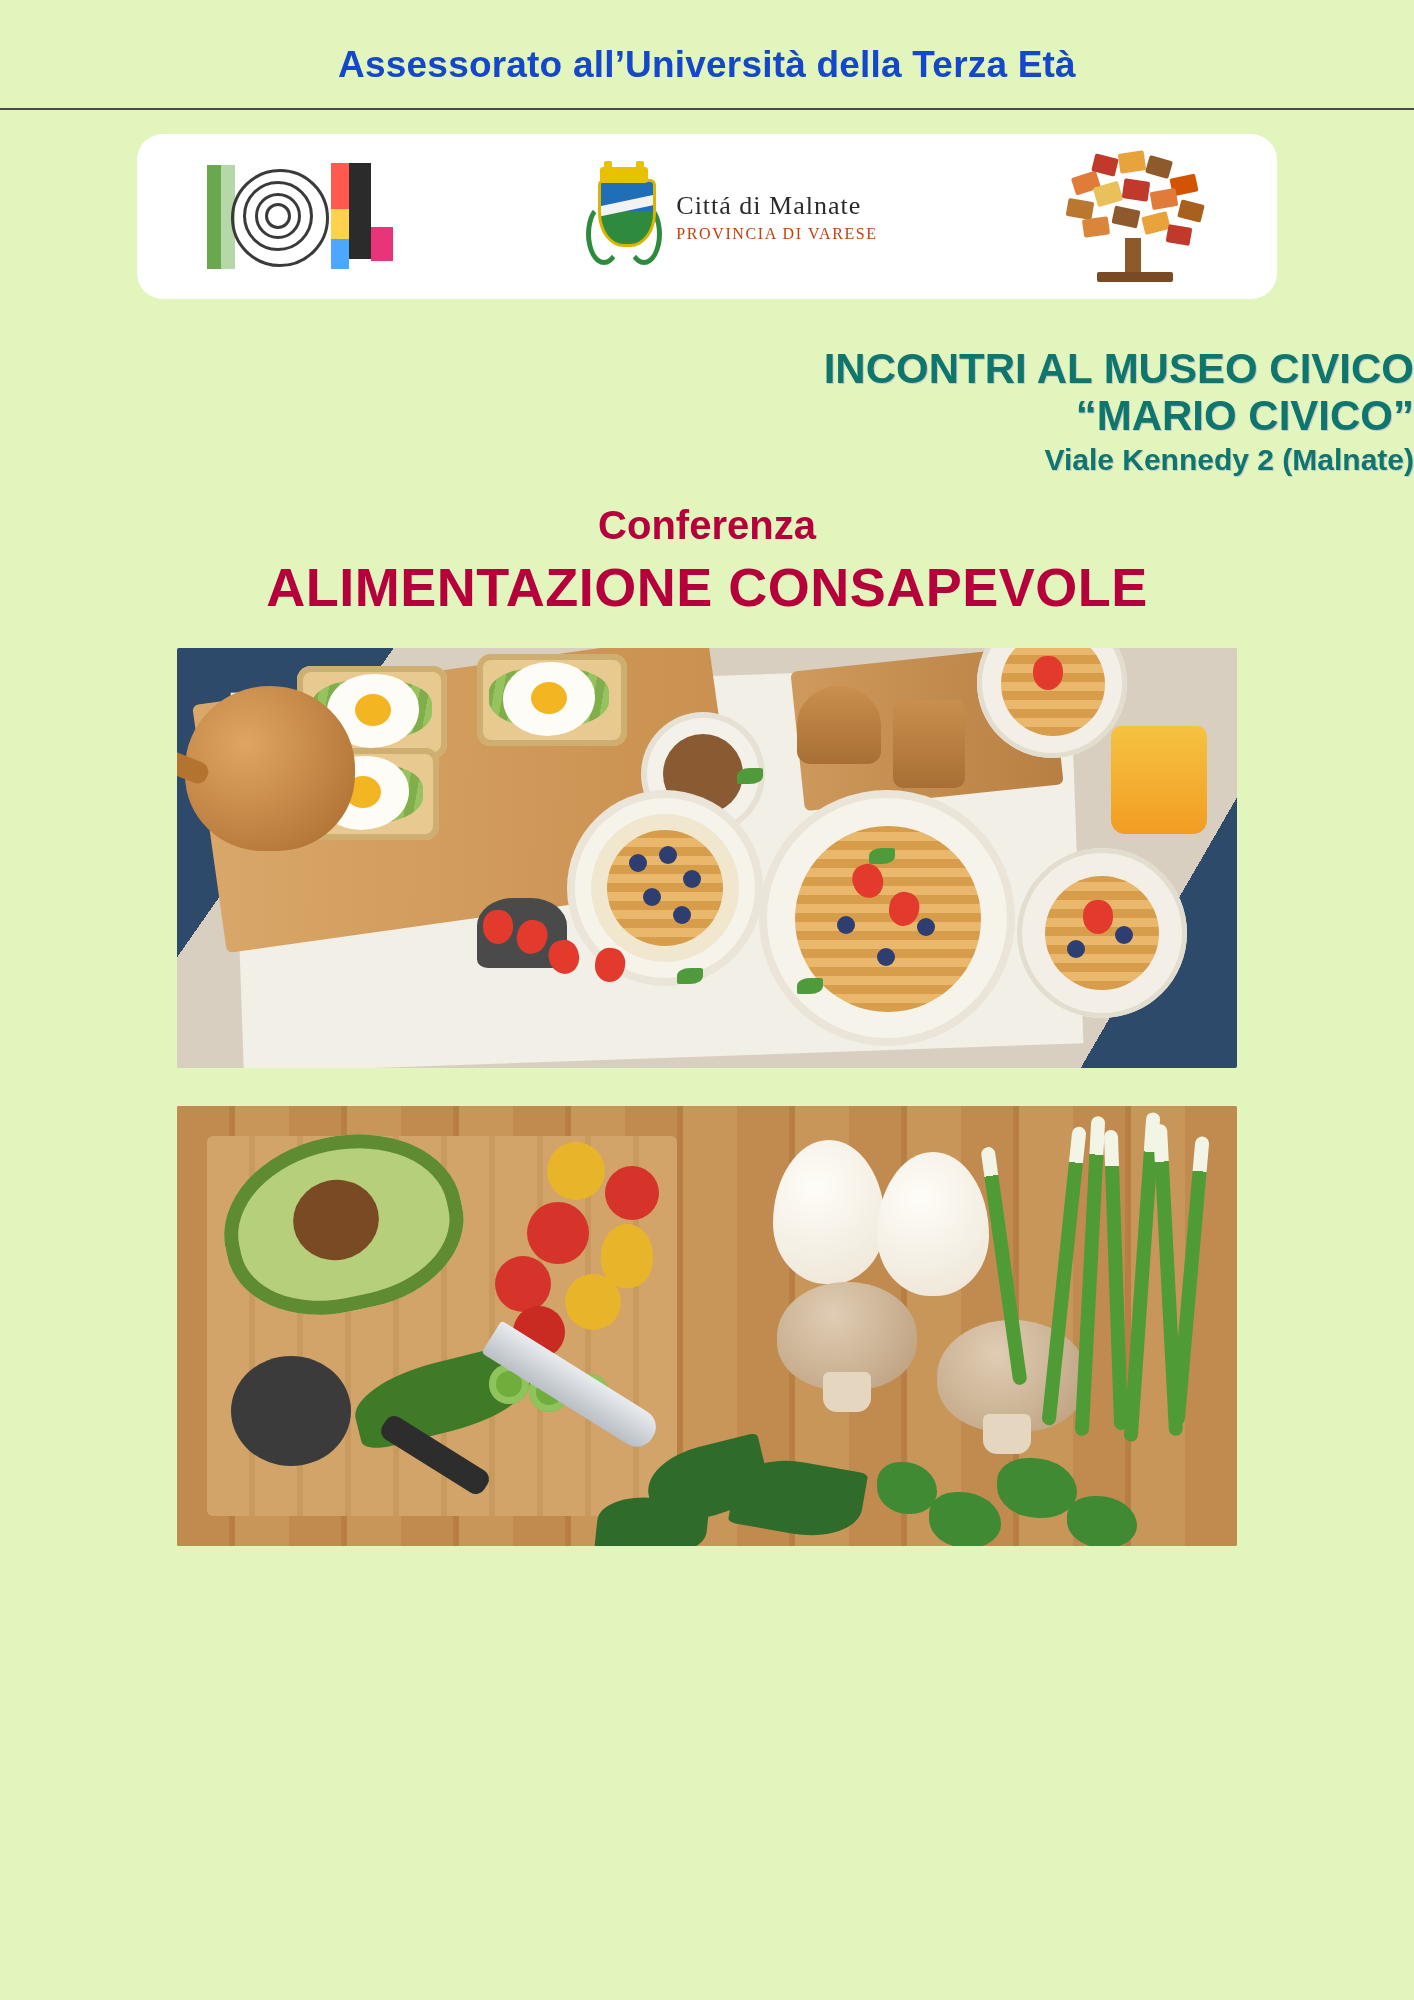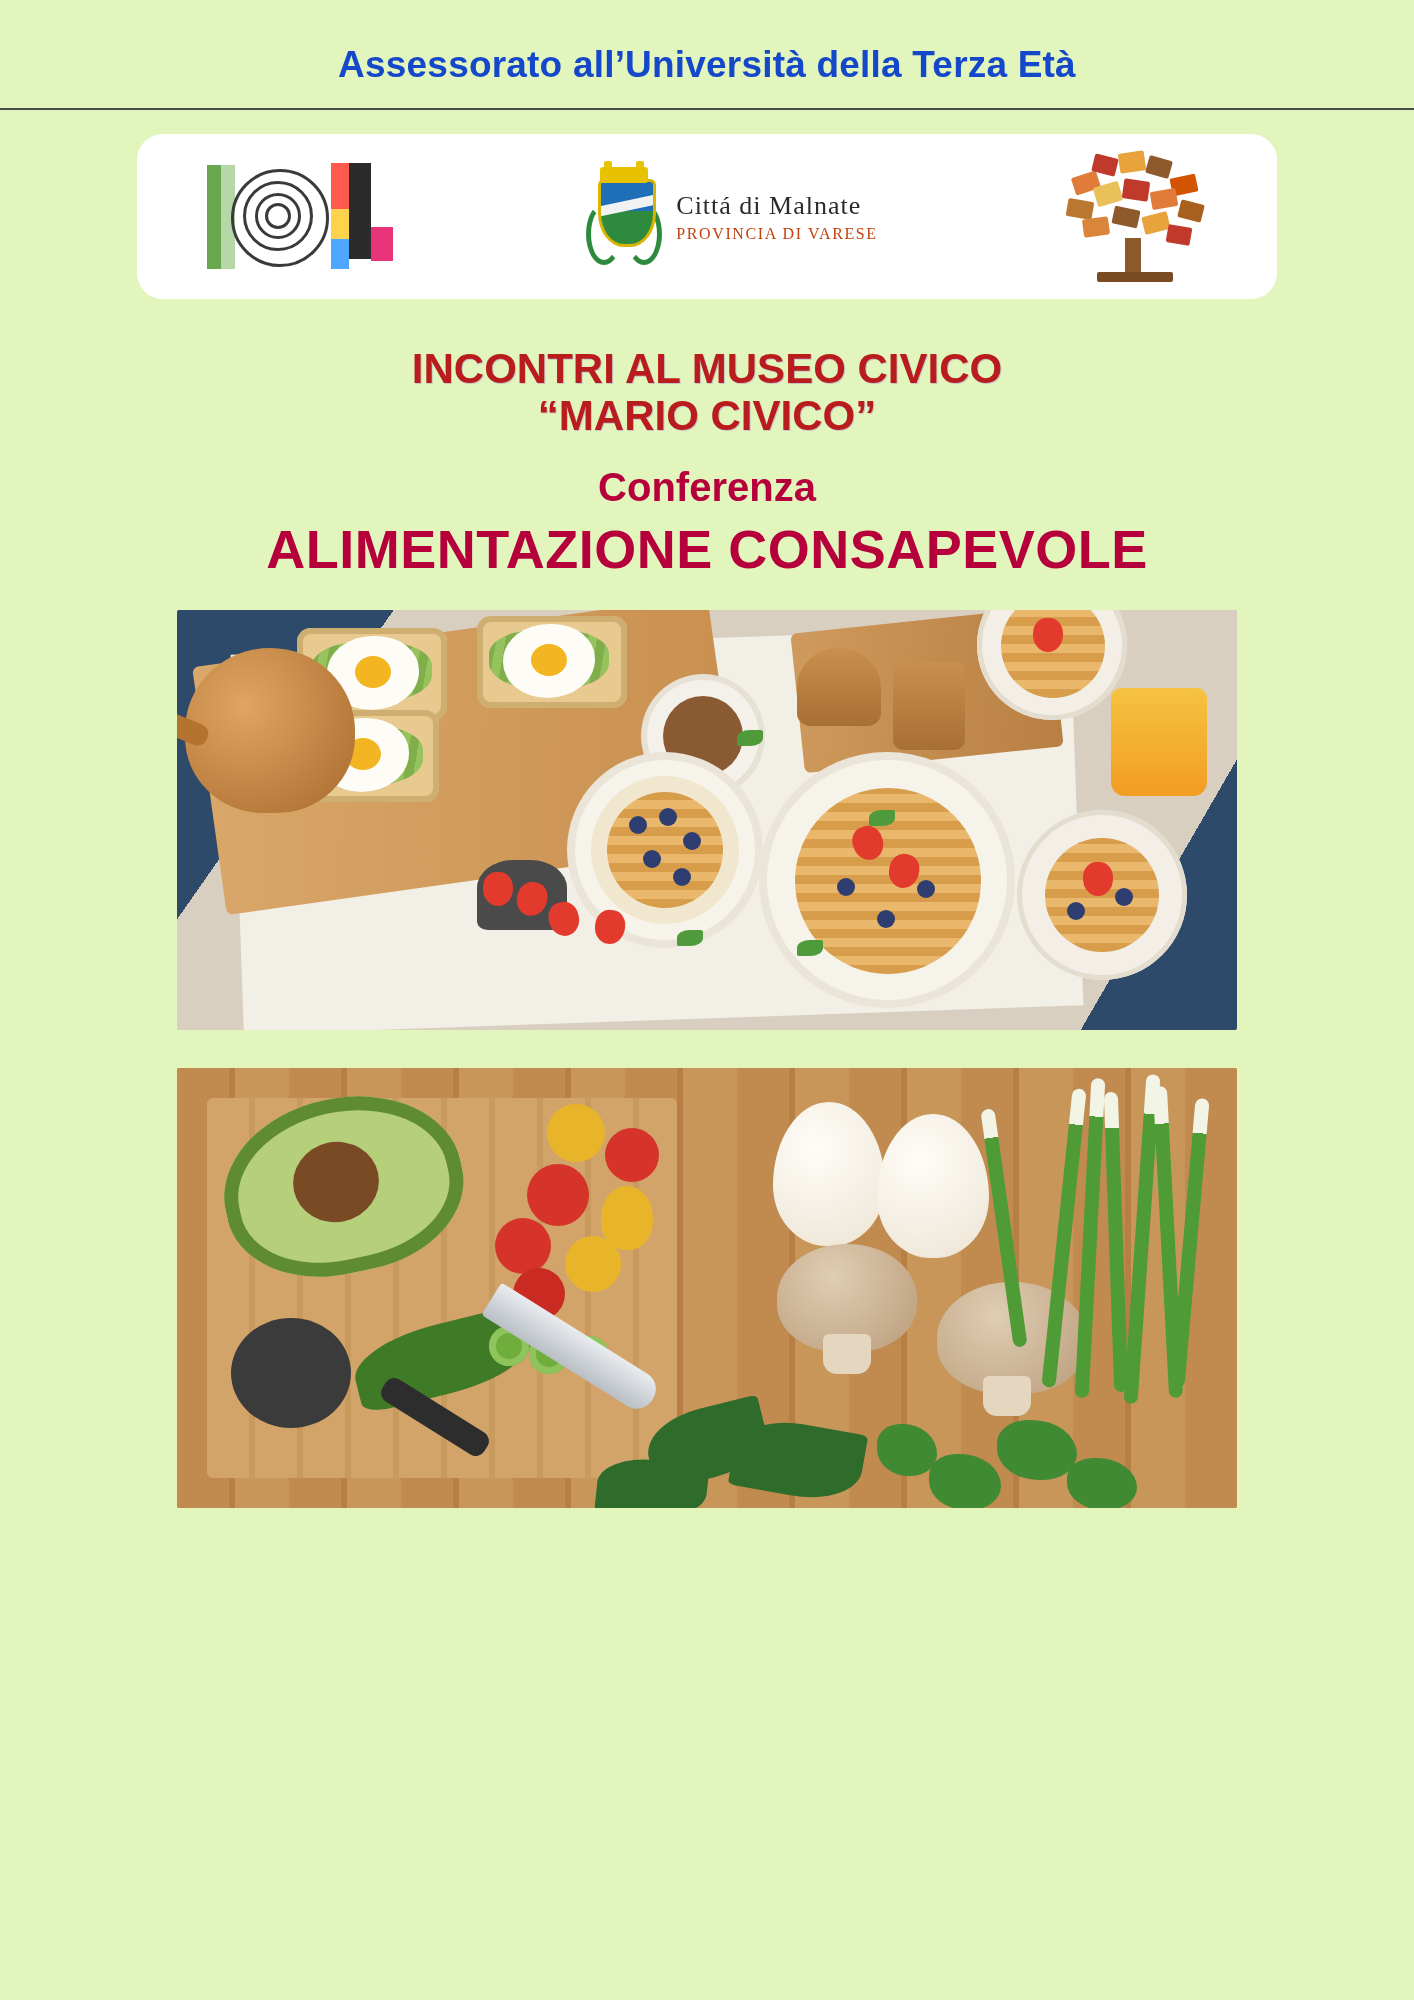--- a/index.html
+++ b/index.html
@@ -190,25 +190,26 @@
     height: 10px;
     background: #7a4a22;
     border-radius: 2px;
   }
 
   
   .block { text-align: center; }
 
   .museo {
     margin-top: 46px;
-    color: #b91c1c;
+    color: #0f766e;
     font-weight: bold;
     font-size: 42px;
     line-height: 1.12;
     text-shadow: 1px 1px 0 #c7c7c7;
+    text-align: right;
   }
   .museo .venue-sub {
     display: block;
     font-size: 30px;
     margin-top: 4px;
   }
 
   .date {
     margin-top: 44px;
     color: #2a6ae0;
@@ -587,20 +588,21 @@
         <div class="trunk"></div>
         <div class="base"></div>
       </div>
     </div>
 
   </div>
 
   <div class="block museo">
     <div>INCONTRI AL MUSEO CIVICO</div>
     <div>“MARIO CIVICO”</div>
+    <span class="venue-sub">Viale Kennedy 2 (Malnate)</span>
   </div>
 
 
   <div class="block conf-label">Conferenza</div>
   <div class="block conf-title">ALIMENTAZIONE CONSAPEVOLE</div>
 
   <div class="photo photo-breakfast">
     <div class="bf-denim"></div>
     <div class="bf-cloth"></div>
     <div class="bf-board"></div>

